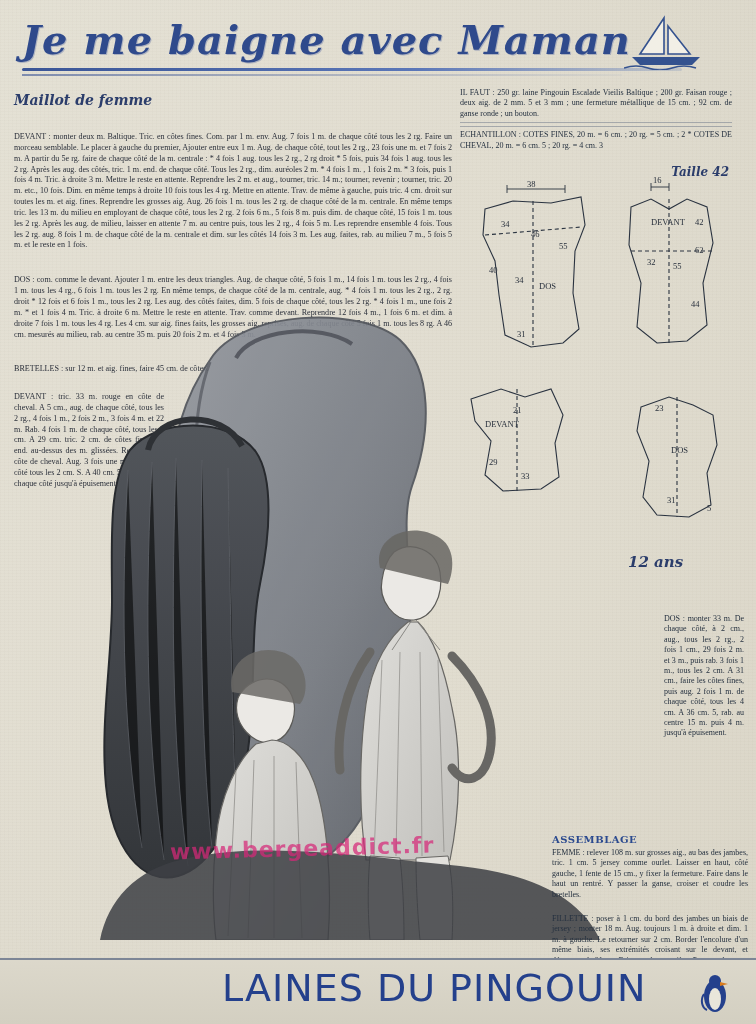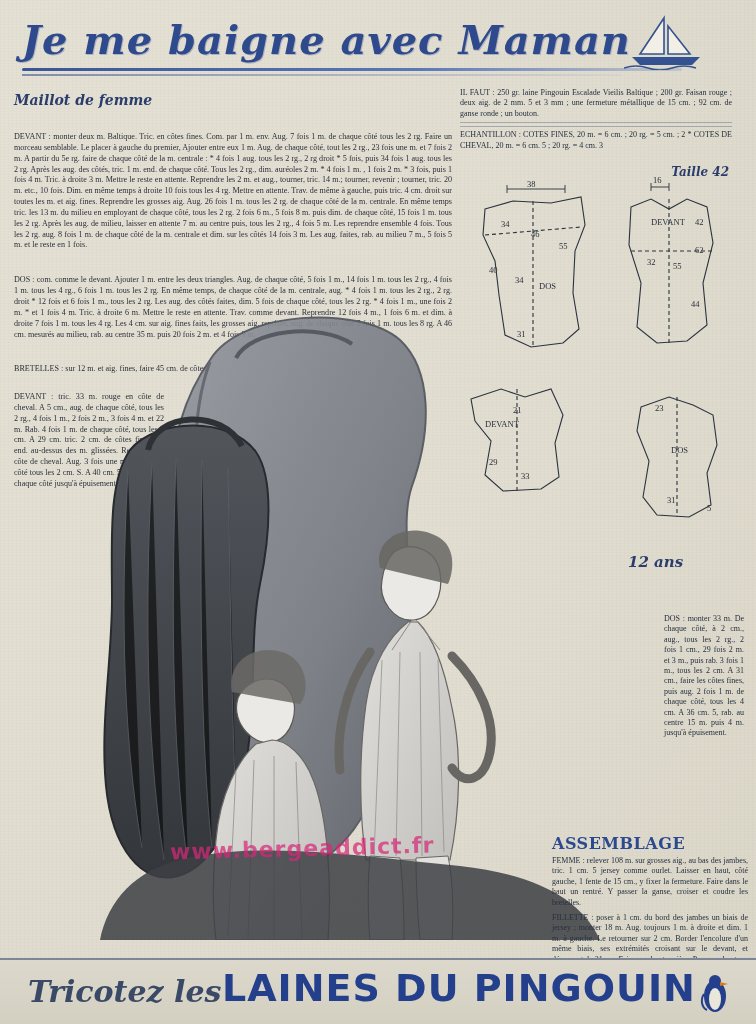--- a/index.html
+++ b/index.html
@@ -100,37 +100,37 @@
     filter:saturate(.35);
   }
   
   .col-right-low{
     position:absolute;left:664px;top:614px;width:80px;
   }
   .assemblage{
     position:absolute;left:552px;top:834px;width:196px;
   }
   .assemblage h3{
-    margin:0 0 3px 0;font-size:16px;color:#2b4a8f;
+    margin:0 0 3px 0;font-size:10px;color:#2b4a8f;
     font-family:"DejaVu Serif", serif;font-weight:bold;letter-spacing:.5px;
   }
   
   .footer{
     position:absolute;left:0;bottom:0;width:756px;height:64px;
     background:linear-gradient(180deg,#dcd8cb,#d3cfc1);
     border-top:2px solid #7d8696;
   }
   .foot-tricotez{
     position:absolute;left:28px;top:14px;
     font-family:"DejaVu Serif", serif;font-style:italic;font-weight:bold;
     font-size:30px;color:#3a4a66;
   }
   .foot-laines{
     position:absolute;left:222px;top:6px;
-    font-family:"DejaVu Sans", sans-serif;font-weight:bold;
+    font-family:"DejaVu Sans", sans-serif;font-weight:normal;
     font-size:38px;color:#24408c;letter-spacing:1px;
   }
   .foot-peng{
     position:absolute;right:22px;top:14px;width:36px;height:40px;
   }
   .watermark{
     position:absolute;left:170px;top:836px;
     font-family:"DejaVu Sans", sans-serif;font-weight:bold;font-size:22px;
     color:rgba(214,40,120,.72);
     letter-spacing:1px;
@@ -312,26 +312,25 @@
   </div>
 
   <div class="watermark">www.bergeaddict.fr</div>
 
   <div class="col-right-low">
     <div class="sm">DOS : monter 33 m. De chaque côté, à 2 cm., aug., tous les 2 rg., 2 fois 1 cm., 29 fois 2 m. et 3 m., puis rab. 3 fois 1 m., tous les 2 cm. A 31 cm., faire les côtes fines, puis aug. 2 fois 1 m. de chaque côté, tous les 4 cm. A 36 cm. 5, rab. au centre 15 m. puis 4 m. jusqu'à épuisement.</div>
   </div>
 
   <div class="assemblage">
     <h3>ASSEMBLAGE</h3>
-    <div class="sm" style="margin-bottom:5px">FEMME : relever 108 m. sur grosses aig., au bas des jambes, tric. 1 cm. 5 jersey comme ourlet. Laisser en haut, côté gauche, 1 fente de 15 cm., y fixer la fermeture. Faire dans le haut un rentré. Y passer la ganse, croiser et coudre les bretelles.</div>
+    <div class="sm" style="margin-bottom:14px">FEMME : relever 108 m. sur grosses aig., au bas des jambes, tric. 1 cm. 5 jersey comme ourlet. Laisser en haut, côté gauche, 1 fente de 15 cm., y fixer la fermeture. Faire dans le haut un rentré. Y passer la ganse, croiser et coudre les bretelles.</div>
     <div class="sm">FILLETTE : poser à 1 cm. du bord des jambes un biais de jersey ; monter 18 m. Aug. toujours 1 m. à droite et dim. 1 m. à gauche. Le retourner sur 2 cm. Border l'encolure d'un même biais, ses extrémités croisant sur le devant, et dépassant de 21 cm. Faire une boutonnière. Poser un bouton.</div>
   </div>
 
   <div class="footer">
-    <div class="foot-tricotez">Tricotez les</div>
     <div class="foot-laines">LAINES DU PINGOUIN</div>
     <svg class="foot-peng" viewBox="0 0 36 40">
       <ellipse cx="17" cy="22" rx="11" ry="16" fill="#24408c"></ellipse>
       <ellipse cx="17" cy="25" rx="6" ry="11" fill="#e9e6da"></ellipse>
       <circle cx="17" cy="7" r="6" fill="#24408c"></circle>
       <path d="M22 8 L30 10 L22 12 Z" fill="#d87b1e"></path>
       <path d="M6 20 C2 26 4 34 9 36" fill="none" stroke="#24408c" stroke-width="2"></path>
     </svg>
   </div>
 </div>

